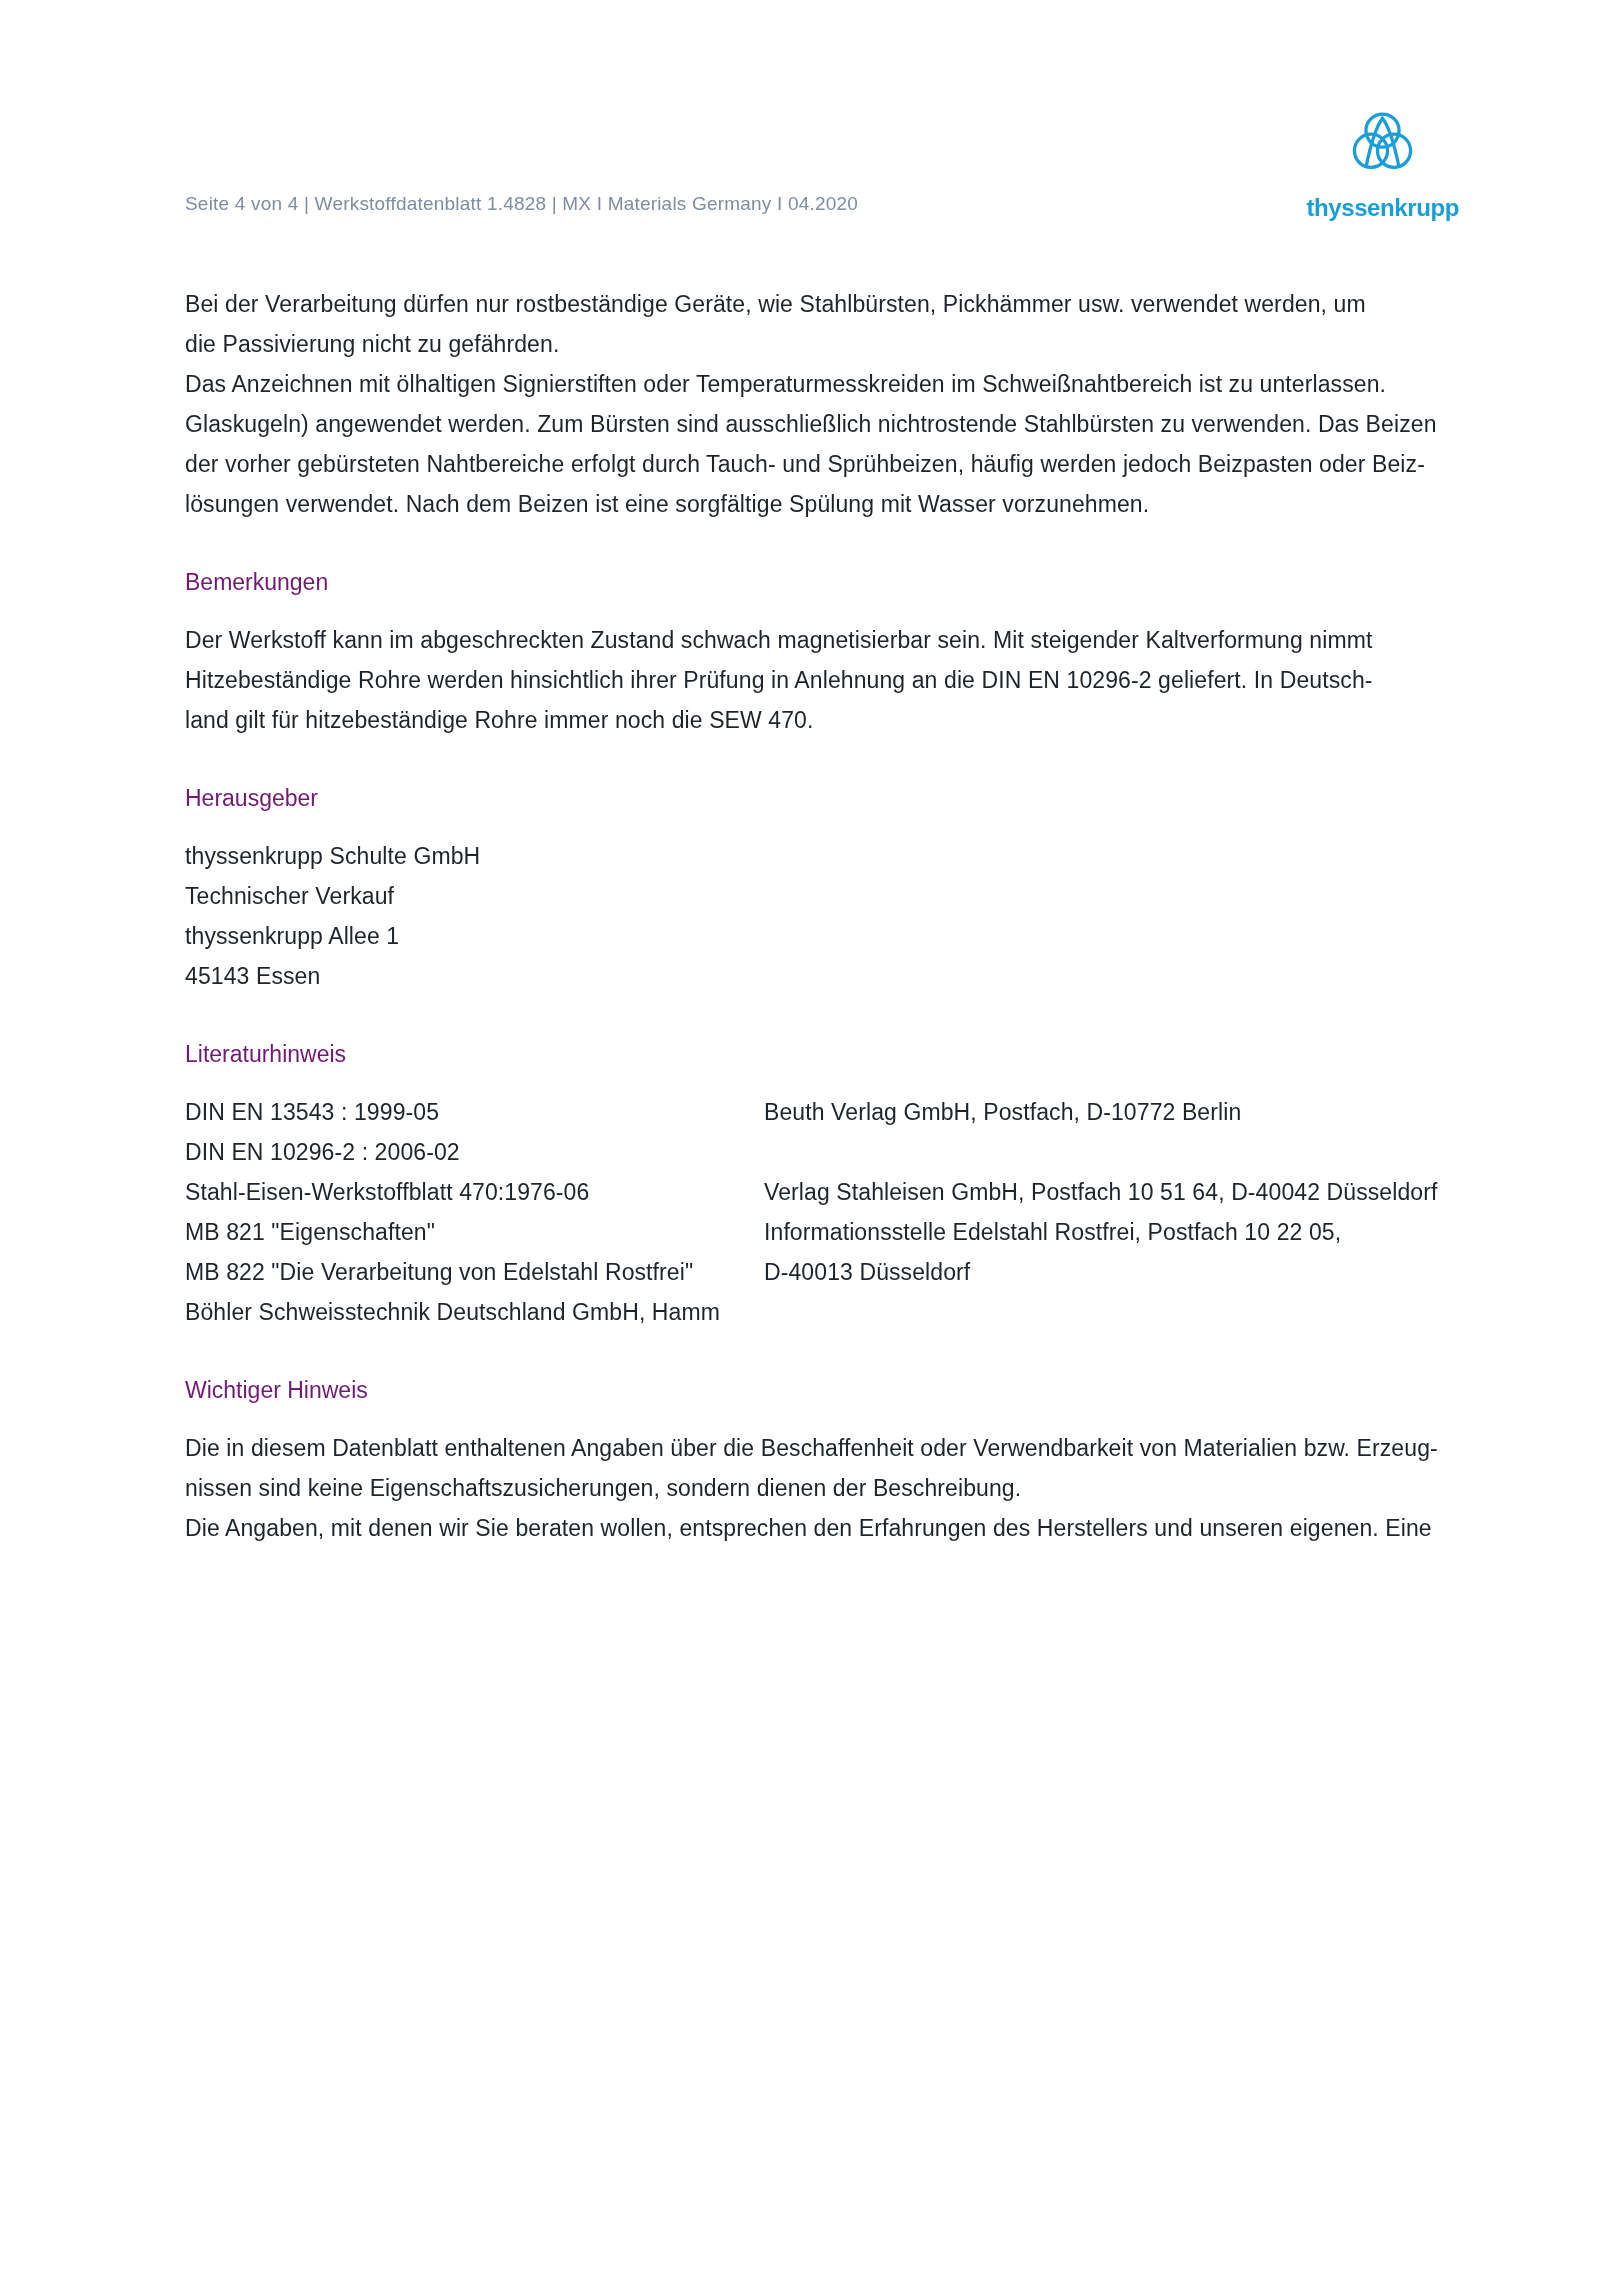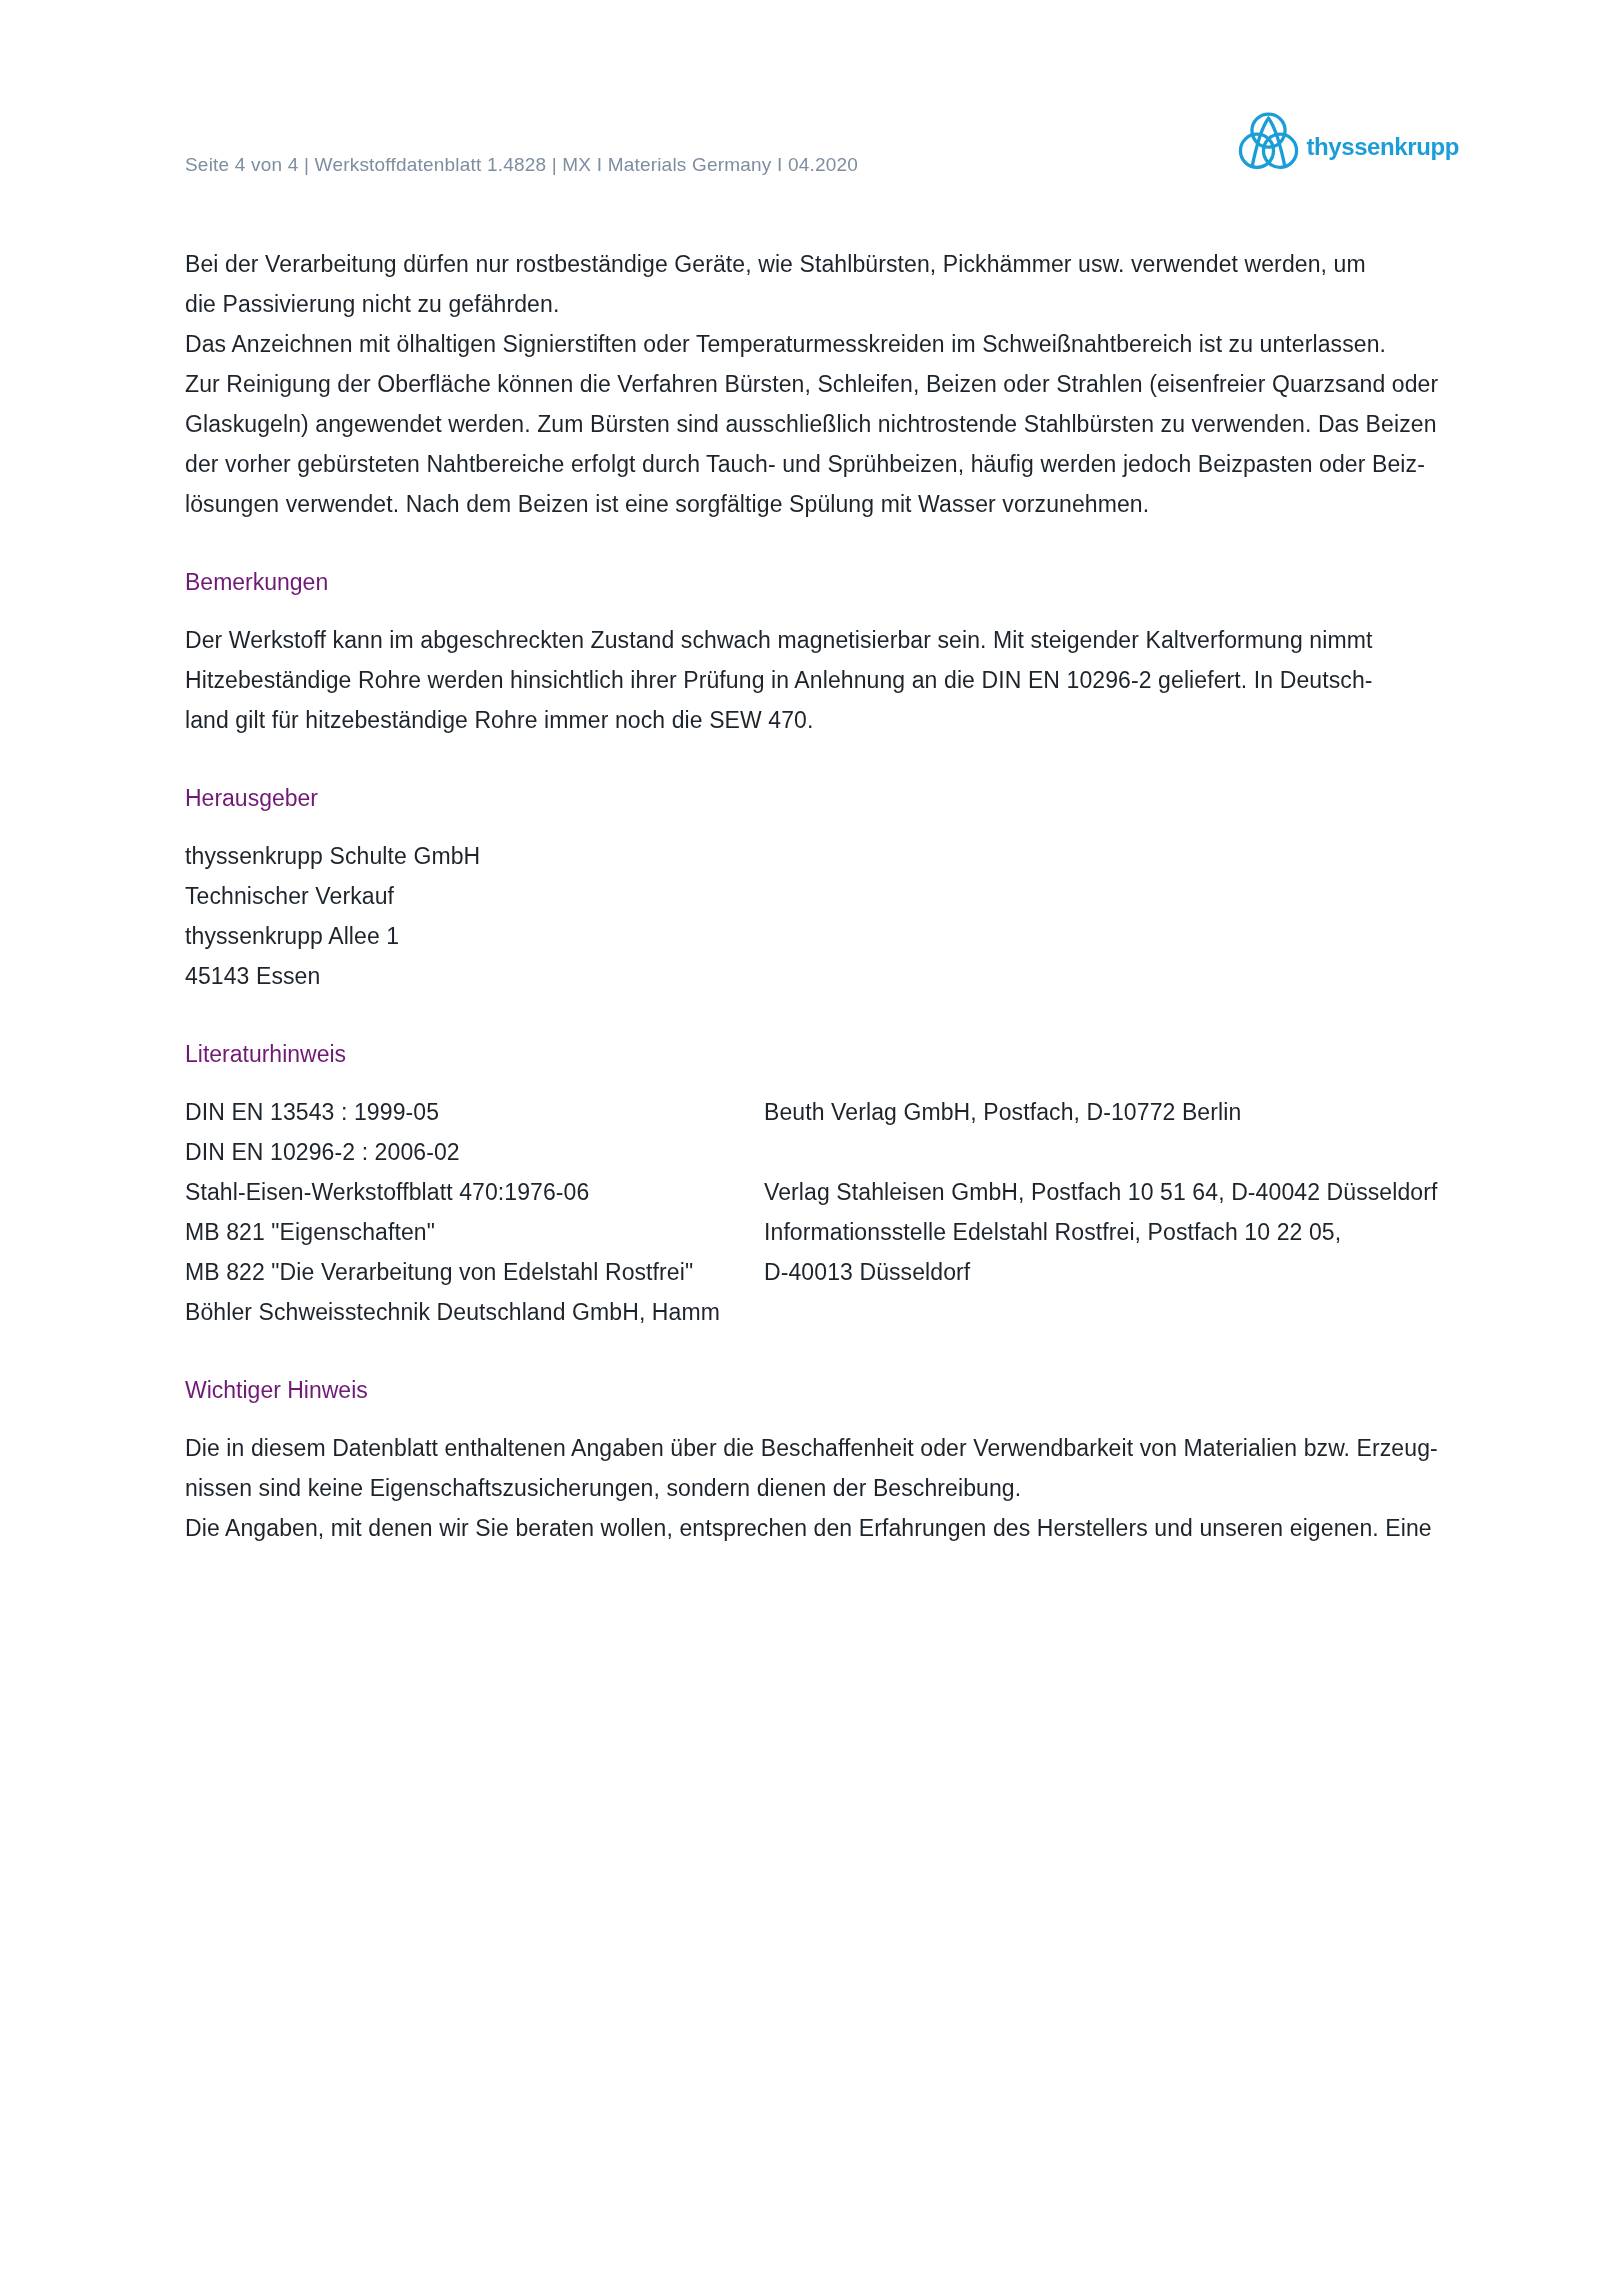--- a/index.html
+++ b/index.html
@@ -31,23 +31,24 @@
   }
   .meta {
     font-size: 19px;
     letter-spacing: 0.2px;
     color: #7e8da0;
     margin-bottom: 5.4px;
     white-space: nowrap;
   }
   .logo-block {
     display: flex;
-    flex-direction: row;
+    flex-direction: column;
     align-items: center;
     margin-right: 79px;
+    gap: 9px;
   }
   .trefoil {
     width: 75px;
     height: 72px;
     display: block;
   }
   .wordmark {
     font-size: 24px;
     font-weight: 600;
     letter-spacing: -0.4px;
@@ -100,21 +101,20 @@
         <div class="wordmark">thyssenkrupp</div>
       </div>
     </div>
 
     <div class="main">
 
       <div>
         <div class="line">Bei der Verarbeitung dürfen nur rostbeständige Geräte, wie Stahlbürsten, Pickhämmer usw. verwendet werden, um</div>
         <div class="line">die Passivierung nicht zu gefährden.</div>
         <div class="line">Das Anzeichnen mit ölhaltigen Signierstiften oder Temperaturmesskreiden im Schweißnahtbereich ist zu unterlassen.</div>
-        <div class="line">Zur Reinigung der Oberfläche können die Verfahren Bürsten, Schleifen, Beizen oder Strahlen (eisenfreier Quarzsand oder</div>
         <div class="line">Glaskugeln) angewendet werden. Zum Bürsten sind ausschließlich nichtrostende Stahlbürsten zu verwenden. Das Beizen</div>
         <div class="line">der vorher gebürsteten Nahtbereiche erfolgt durch Tauch- und Sprühbeizen, häufig werden jedoch Beizpasten oder Beiz-</div>
         <div class="line">lösungen verwendet. Nach dem Beizen ist eine sorgfältige Spülung mit Wasser vorzunehmen.</div>
       </div>
 
       <div>
         <div class="heading">Bemerkungen</div>
         <div class="line">Der Werkstoff kann im abgeschreckten Zustand schwach magnetisierbar sein. Mit steigender Kaltverformung nimmt</div>
         <div class="line">Hitzebeständige Rohre werden hinsichtlich ihrer Prüfung in Anlehnung an die DIN EN 10296-2 geliefert. In Deutsch-</div>
         <div class="line">land gilt für hitzebeständige Rohre immer noch die SEW 470.</div>

